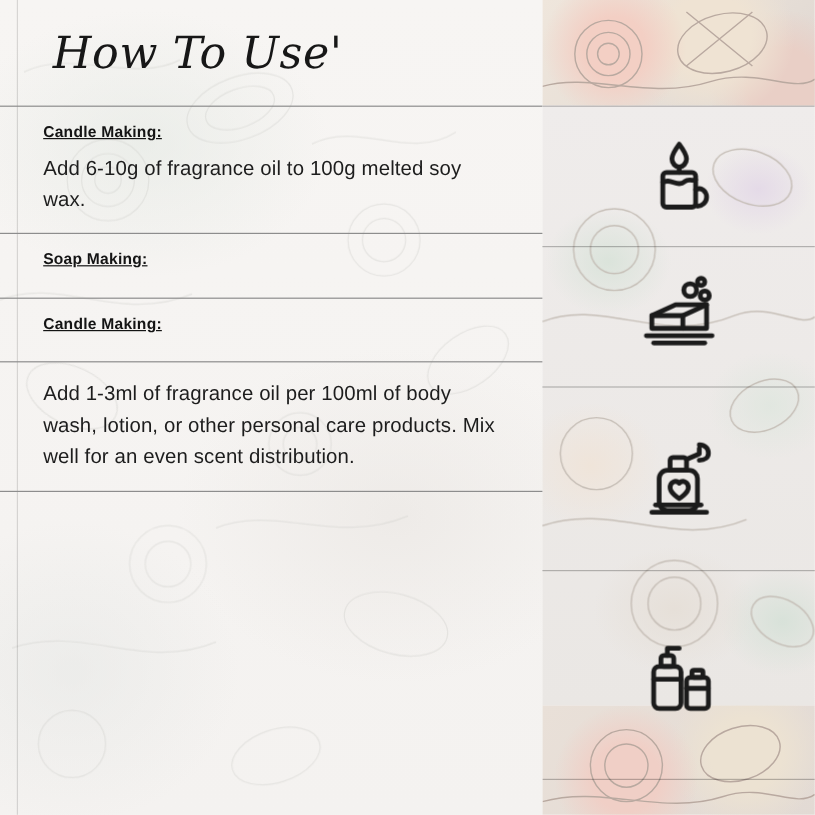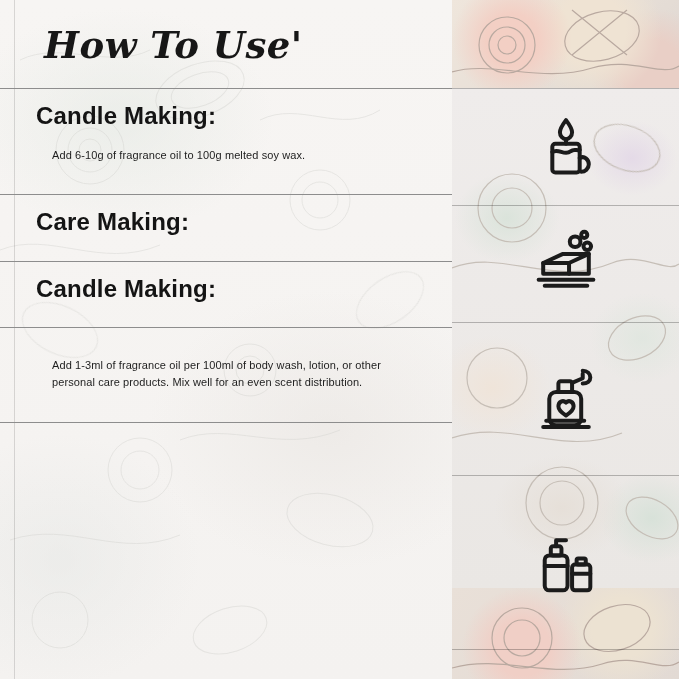--- a/index.html
+++ b/index.html
@@ -40,21 +40,21 @@
     position: absolute;
     left: 0;
     top: 0;
     width: 452px;
     height: 679px;
   }
 
   .title {
     font-family: "DejaVu Serif", serif;
     font-style: italic;
-    font-weight: 700;
+    font-weight: 400;
     font-size: 37px;
     color: #171717;
     letter-spacing: 0.5px;
     padding: 22px 2px 0 44px;
     line-height: 1.25;
     white-space: nowrap;
   }
 
   .rule {
     height: 1px;
@@ -63,33 +63,34 @@
   }
 
   .section {
     padding: 13px 28px 14px 36px;
     box-sizing: border-box;
   }
 
   .section-heading {
     font-family: "Liberation Sans", sans-serif;
     font-weight: 700;
-    font-size: 24px;
+    font-size: 13px;
     color: #141414;
     letter-spacing: 0.2px;
     margin: 0 0 10px 0;
     line-height: 1.2;
+    text-decoration: underline;
   }
 
   .section-body {
     font-family: "Liberation Sans", sans-serif;
-    font-size: 11px;
+    font-size: 17px;
     color: #1d1d1d;
     line-height: 1.55;
-    margin: 16px;
+    margin: 0;
     letter-spacing: 0.1px;
   }
 
   .header-block {
     height: 88px;
     box-sizing: border-box;
   }
 
   
   .photo-strip {
@@ -319,21 +320,21 @@
     </div>
     <div class="rule"></div>
 
     <div class="section">
       <h2 class="section-heading">Candle Making:</h2>
       <p class="section-body">Add 6-10g of fragrance oil to 100g melted soy wax.</p>
     </div>
     <div class="rule"></div>
 
     <div class="section">
-      <h2 class="section-heading">Care Making:</h2>
+      <h2 class="section-heading">Soap Making:</h2>
     </div>
     <div class="rule"></div>
 
     <div class="section">
       <h2 class="section-heading">Candle Making:</h2>
     </div>
     <div class="rule"></div>
 
     <div class="section">
       <p class="section-body">Add 1-3ml of fragrance oil per 100ml of body wash, lotion, or other personal care products. Mix well for an even scent distribution.</p>

